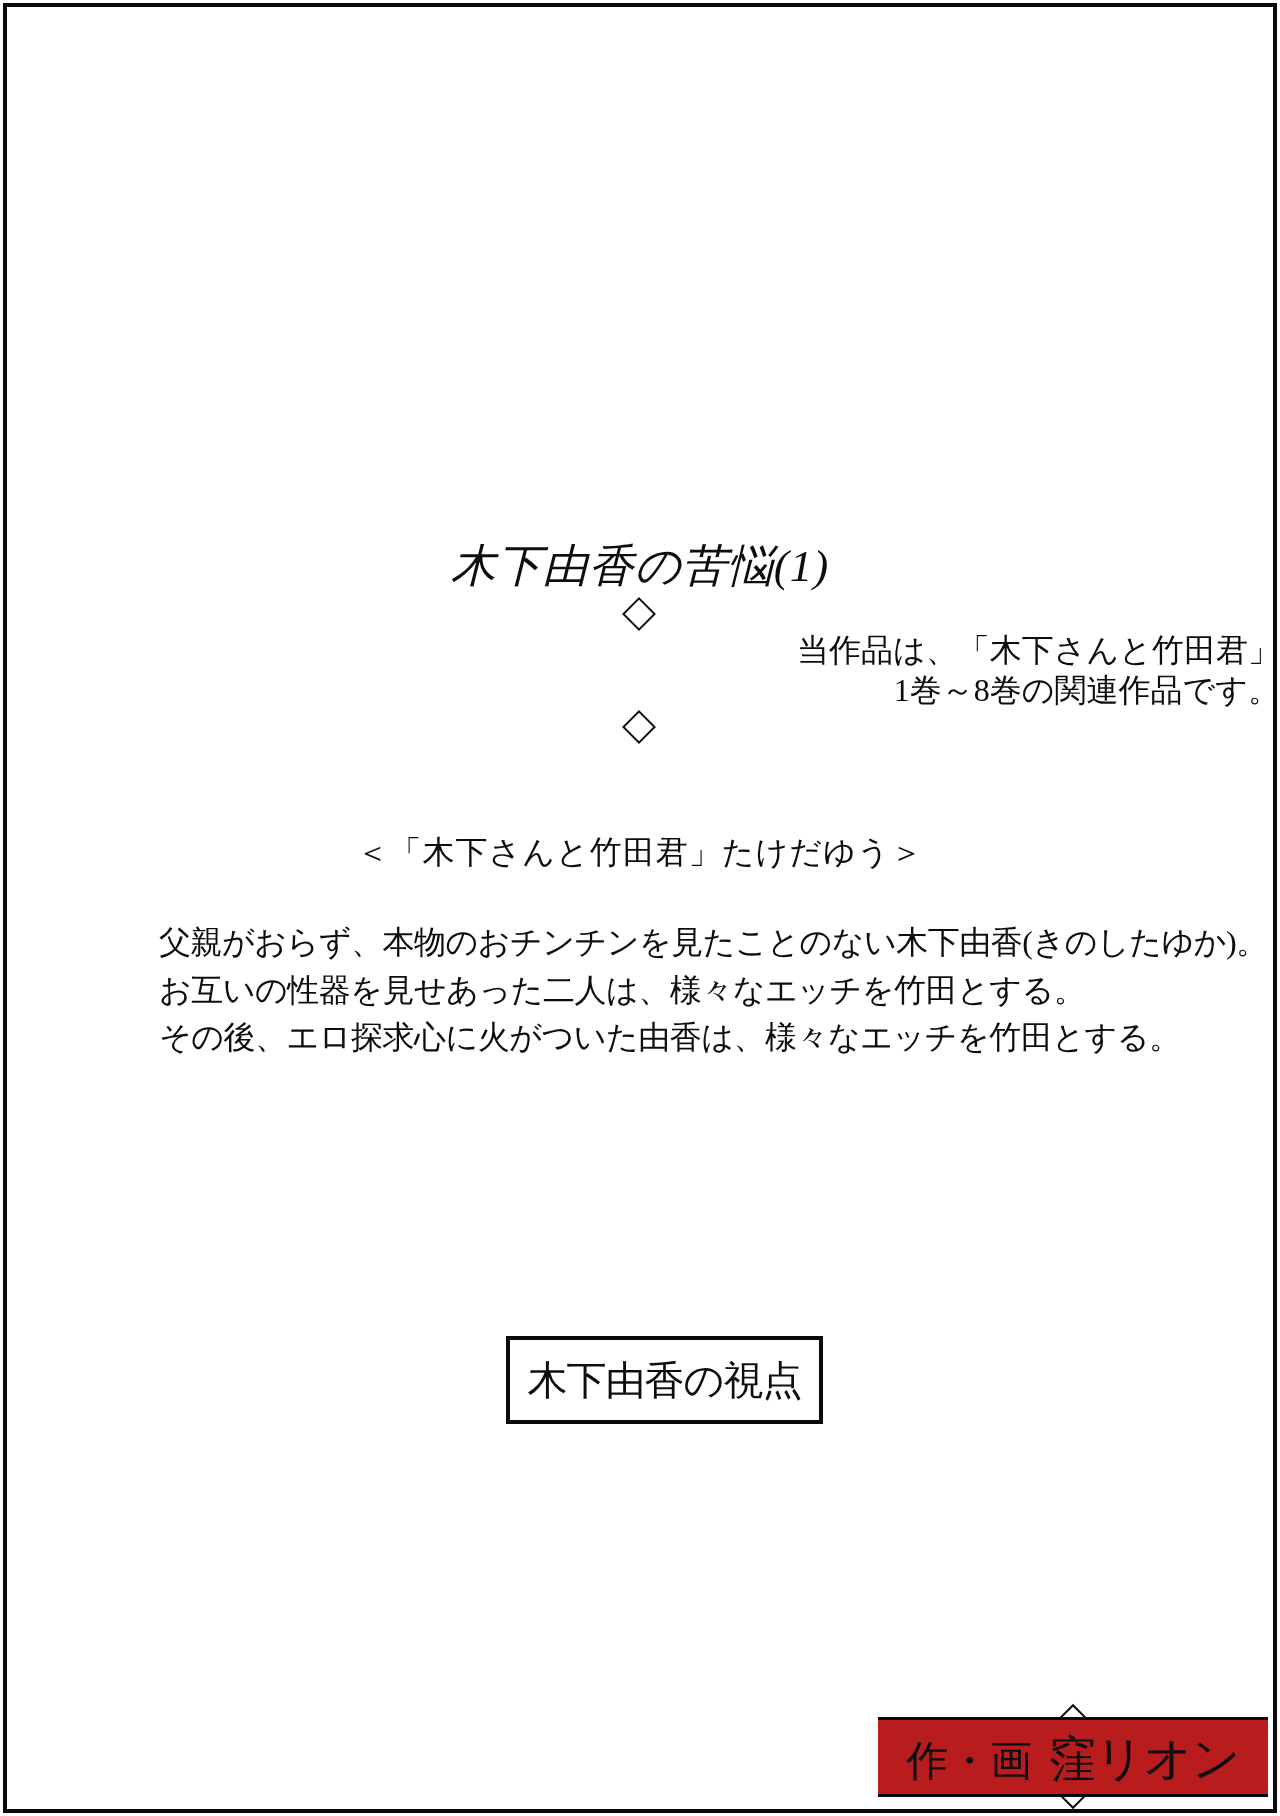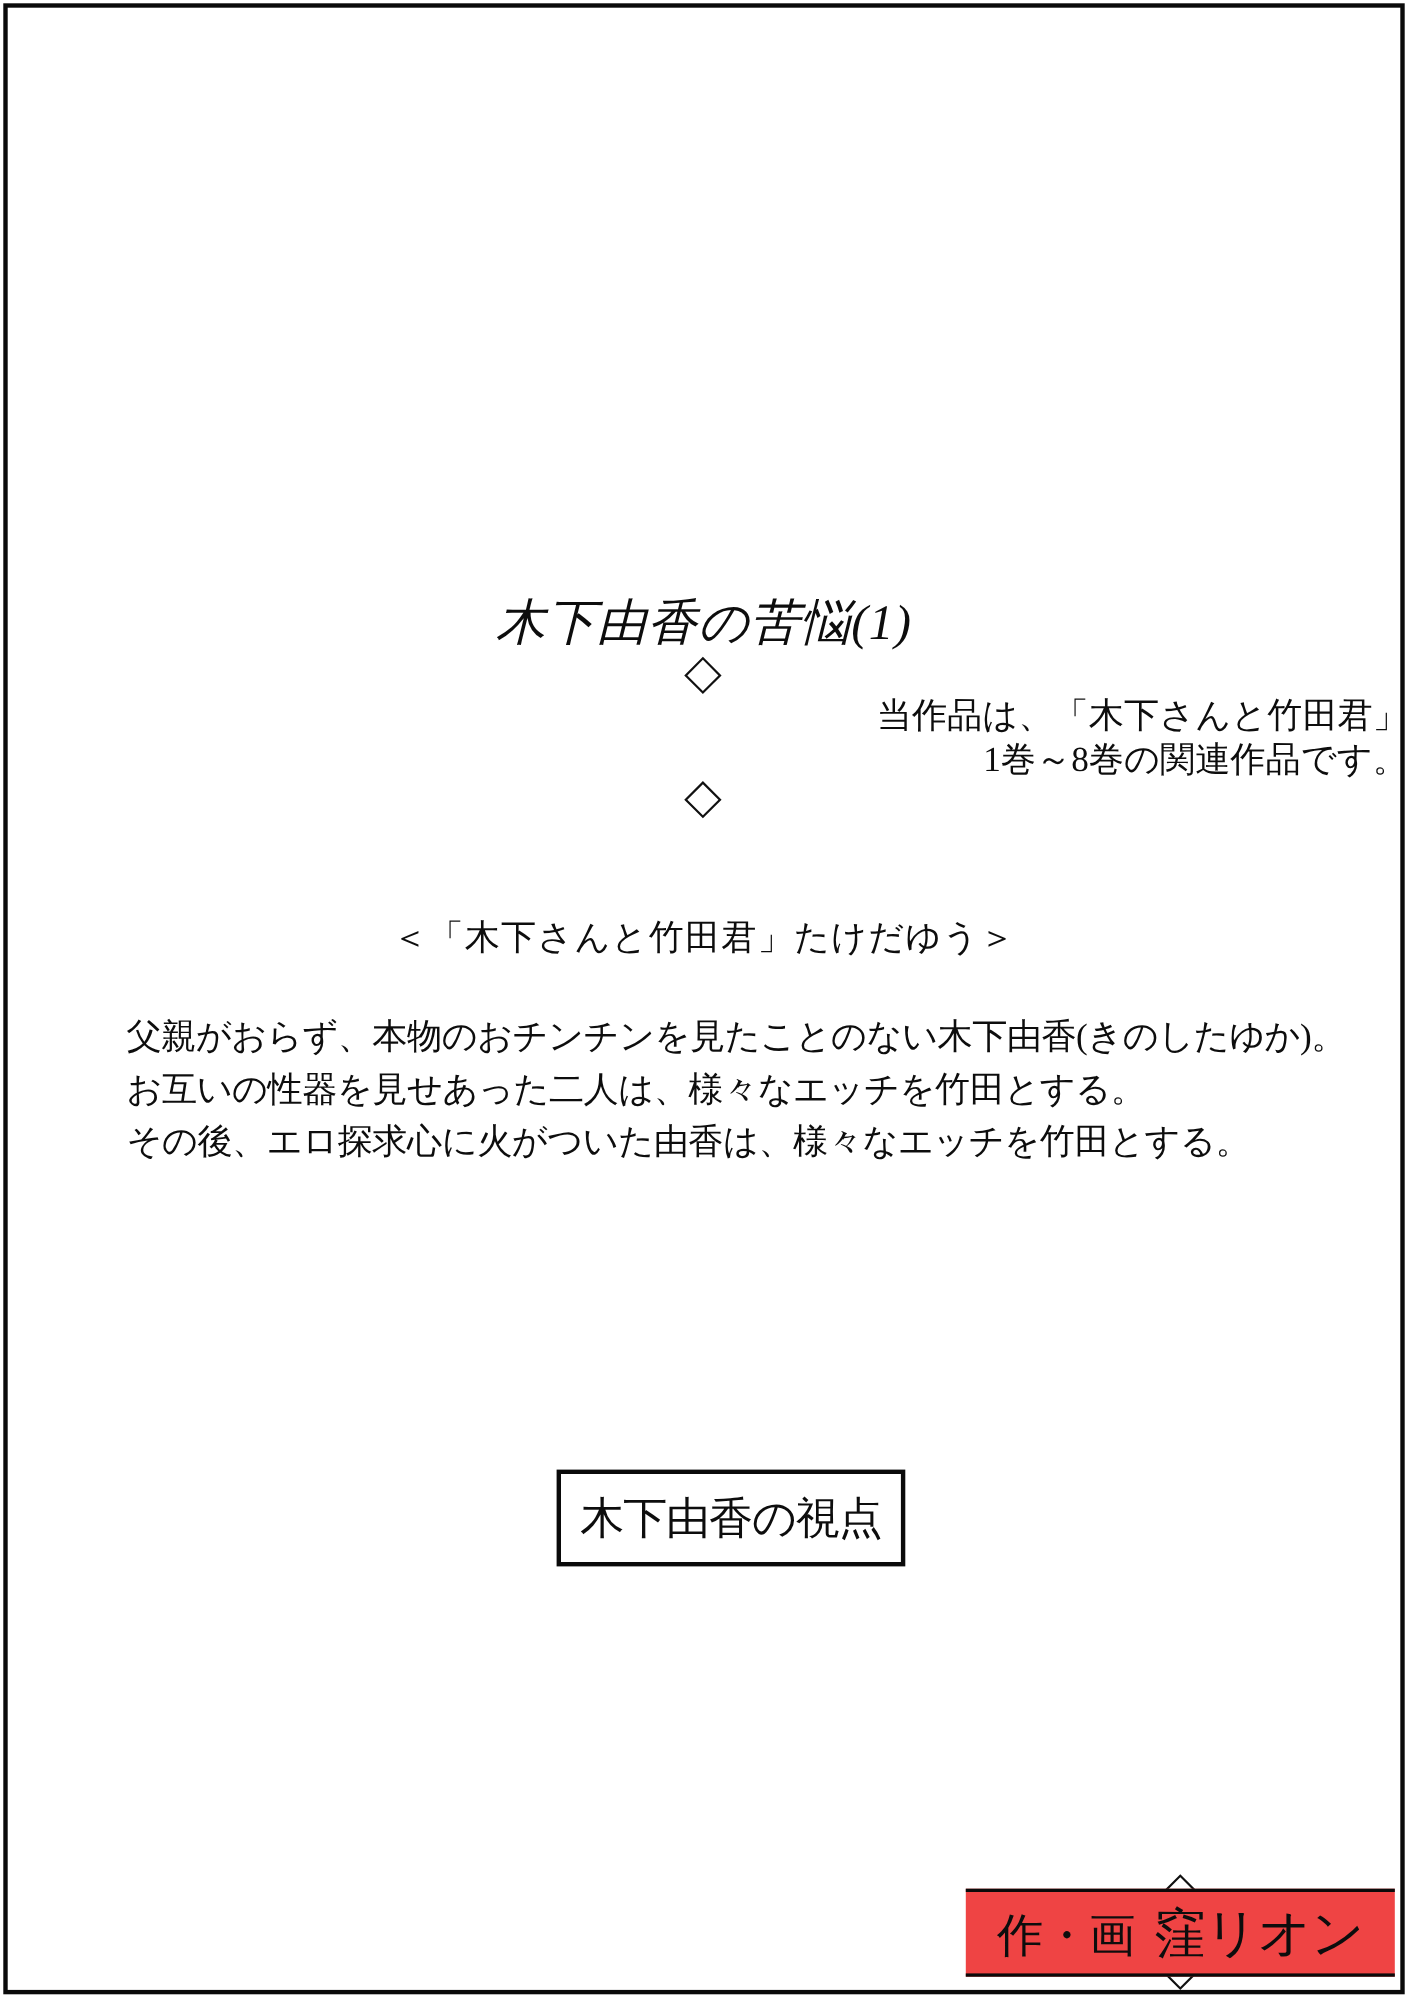--- a/index.html
+++ b/index.html
@@ -59,21 +59,21 @@
   .synopsis {
     position: absolute;
     top: 919px;
     left: 115px;
     width: 1080px;
     font-size: 32px;
     line-height: 47.5px;
     letter-spacing: -0.5px;
     text-align: left;
   }
-  .synopsis div { white-space: nowrap; }
+  .synopsis div { white-space: nowrap; margin-left: 44px; }
   .viewpoint-box {
     position: absolute;
     top: 1336px;
     left: 481px;
     width: 317px;
     height: 88px;
     border: 4px solid #0a0a0a;
     box-sizing: border-box;
     display: flex;
     align-items: center;
@@ -87,21 +87,21 @@
     position: absolute;
     left: 878px;
     top: 1706px;
     width: 390px;
     height: 102px;
   }
   .credit-band {
     position: absolute;
     left: 0; right: 0;
     top: 11px; bottom: 11px;
-    background: #ef4444;
+    background: #b91c1c;
     border-top: 3px solid #0a0a0a;
     border-bottom: 3px solid #0a0a0a;
     z-index: 1;
     display: flex;
     align-items: baseline;
     justify-content: center;
     gap: 16px;
     padding-top: 8px;
     box-sizing: border-box;
     white-space: nowrap;

